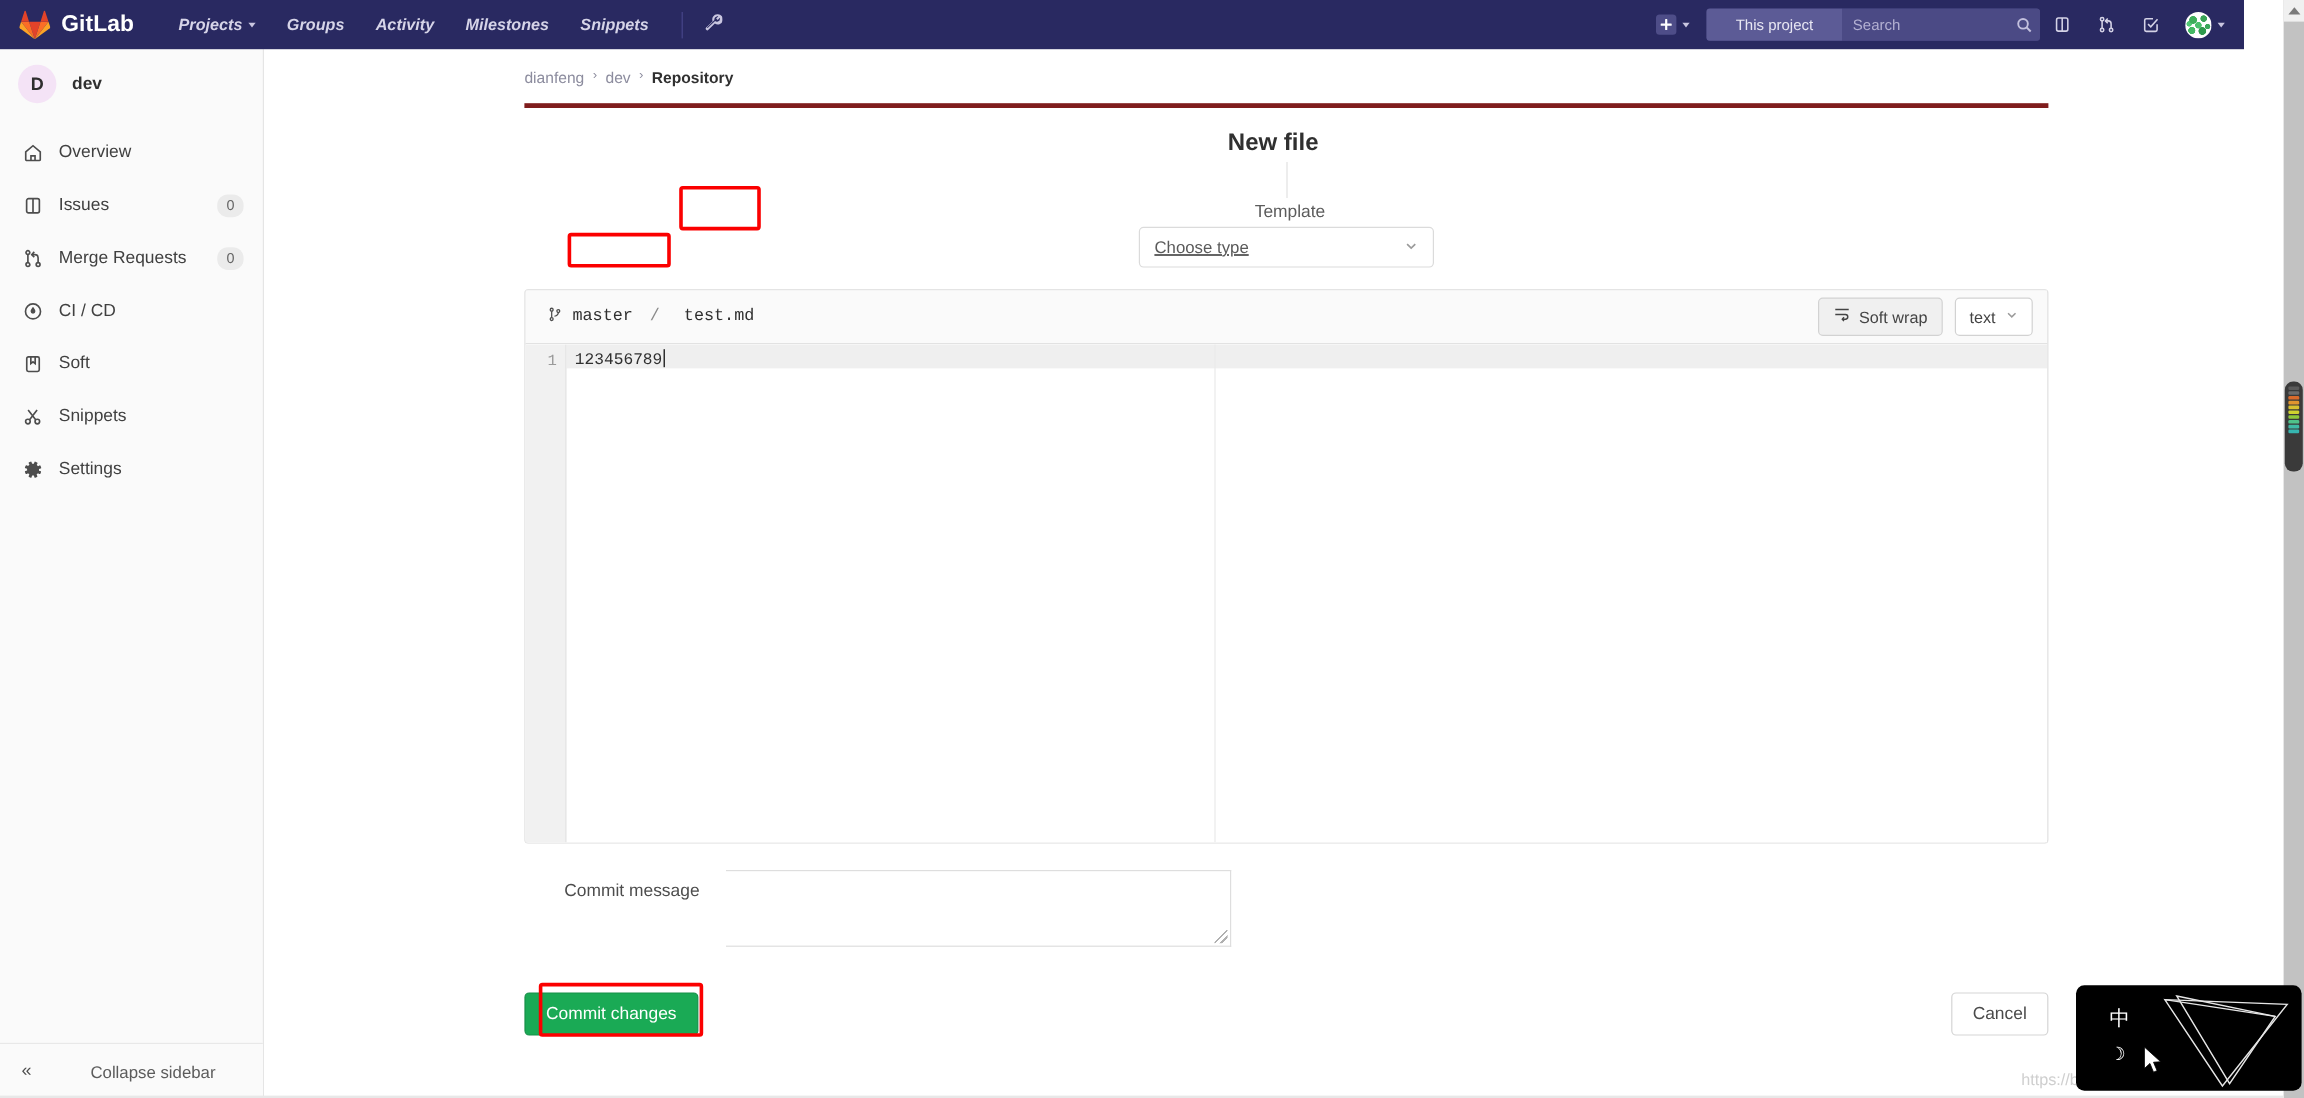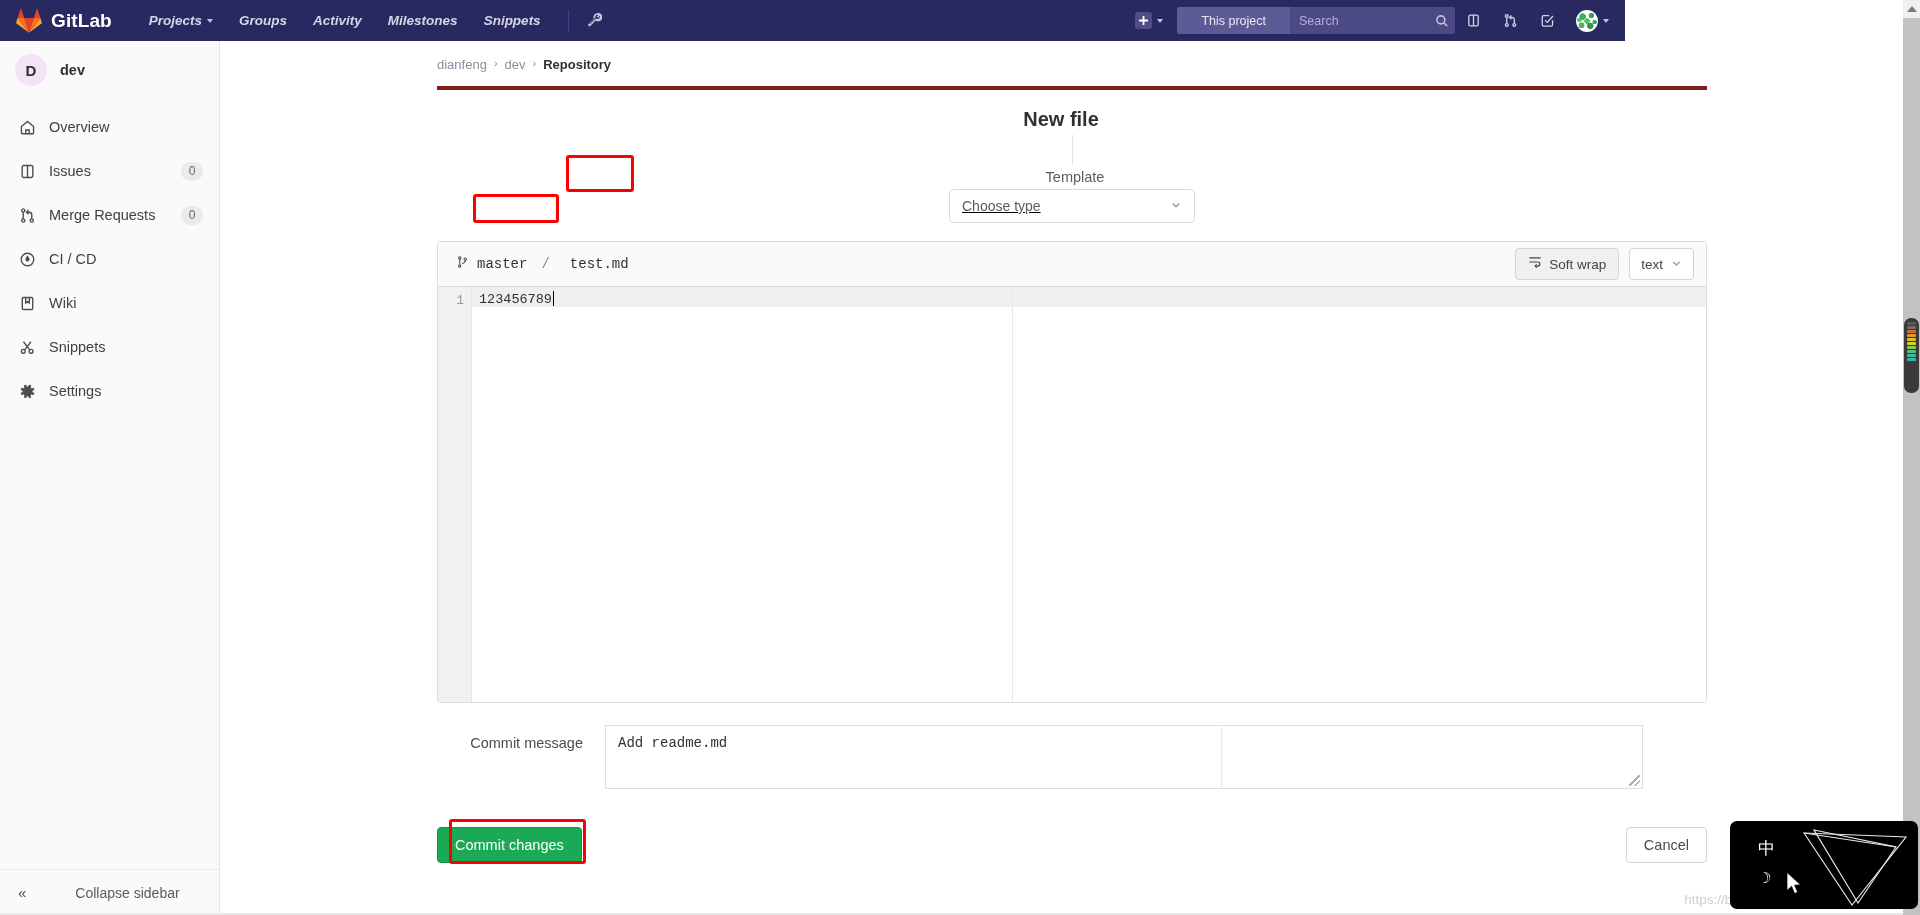--- a/index.html
+++ b/index.html
@@ -7,21 +7,21 @@
     width: 1920px; height: 915px;
     overflow: hidden;
     background: #fff;
     font-family: "Liberation Sans", sans-serif;
     -webkit-font-smoothing: antialiased;
   }
 
   
   .topnav {
     position: absolute; top: 0; left: 0;
-    width: 1625px; height: 41px;
+    width: 1870px; height: 41px;
     background: #292961;
     display: flex; align-items: center;
     z-index: 40;
   }
   .gl-logo-wrap {
     display: flex; align-items: center; gap: 9px;
     padding-left: 16px; padding-right: 24px;
     height: 41px;
   }
   .gl-logo { width: 26px; height: 25px; display:block; }
@@ -474,21 +474,21 @@
       <span class="label">CI / CD</span>
     </div>
 
     <div class="nav-item">
       <span class="ico">
         <svg width="17" height="17" viewBox="0 0 16 16" fill="none" stroke="currentColor" stroke-width="1.3">
           <rect x="3.1" y="2.3" width="9.8" height="11.4" rx="1.3"></rect>
           <path d="M6.3 2.3v5.2L8 6.2l1.7 1.3V2.3"></path>
         </svg>
       </span>
-      <span class="label">Wiki</span>
+      <span class="label">Soft</span>
     </div>
 
     <div class="nav-item">
       <span class="ico">
         <svg width="17" height="17" viewBox="0 0 16 16" fill="none" stroke="currentColor" stroke-width="1.3">
           <circle cx="4" cy="11.6" r="1.8"></circle>
             <circle cx="11.4" cy="11.6" r="1.8"></circle>
           <path d="M5.3 10.2 11.2 2.6M10.1 10.2 4.2 2.6"></path>
         </svg>
       </span>
@@ -582,21 +582,20 @@
         <div class="gutter">
           <span class="lineno">1</span>
         </div>
         <div class="code-line"><span>123456789</span><span class="caret"></span></div>
       </div>
     </div>
 
     <div class="commit-row">
       <div class="commit-label">Commit message</div>
       <div class="commit-area-wrap">
-        <textarea class="commit-textarea" id="cm-input" placeholder="Add readme.md" style="">Add readme.md</textarea>
         <div class="commit-extra">
           <span class="resize-grip"></span>
         </div>
       </div>
     </div>
 
     <div class="actions-row">
       <button class="commit-btn">Commit changes</button>
       <button class="cancel-btn">Cancel</button>
     </div>

